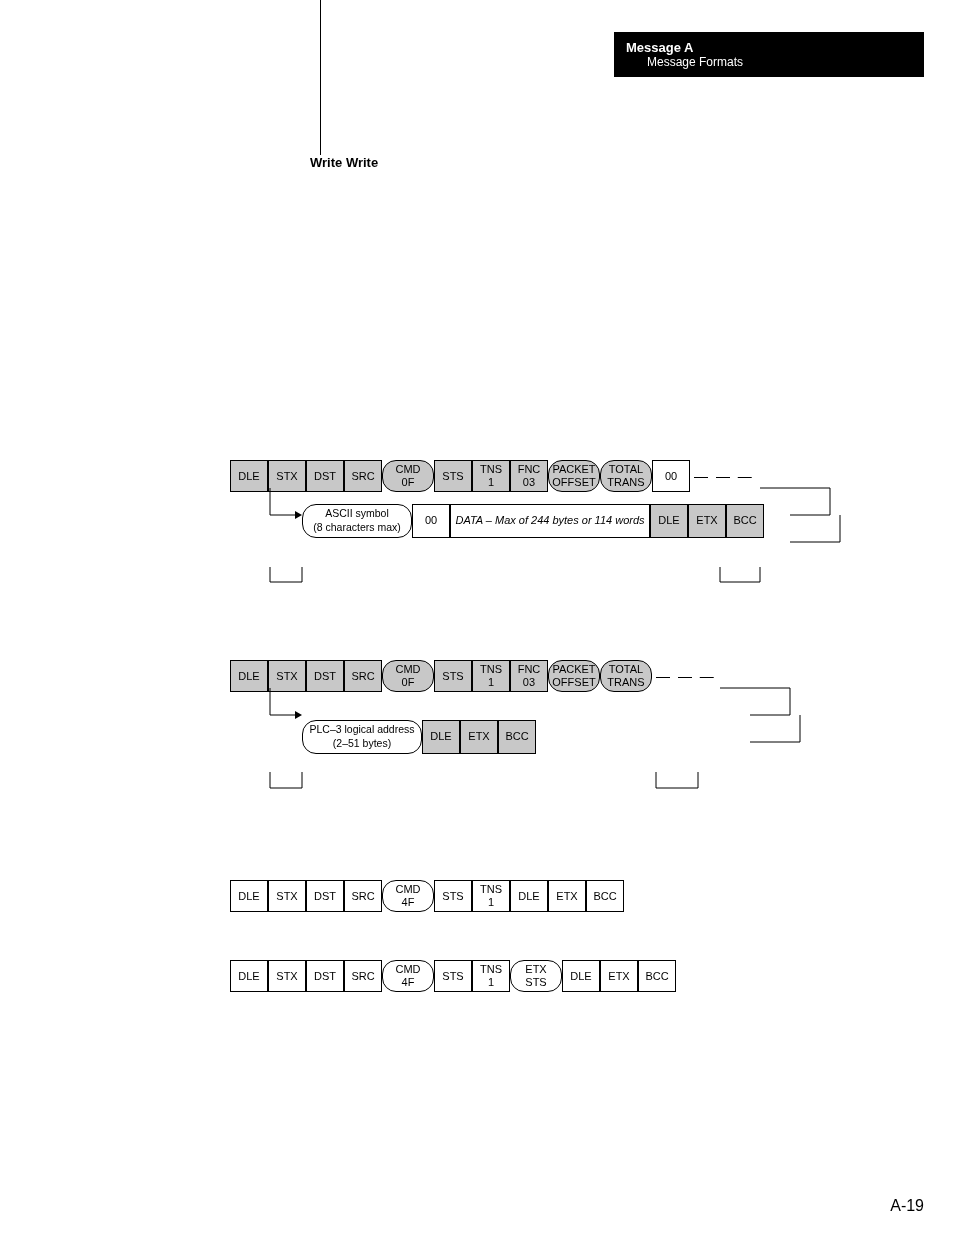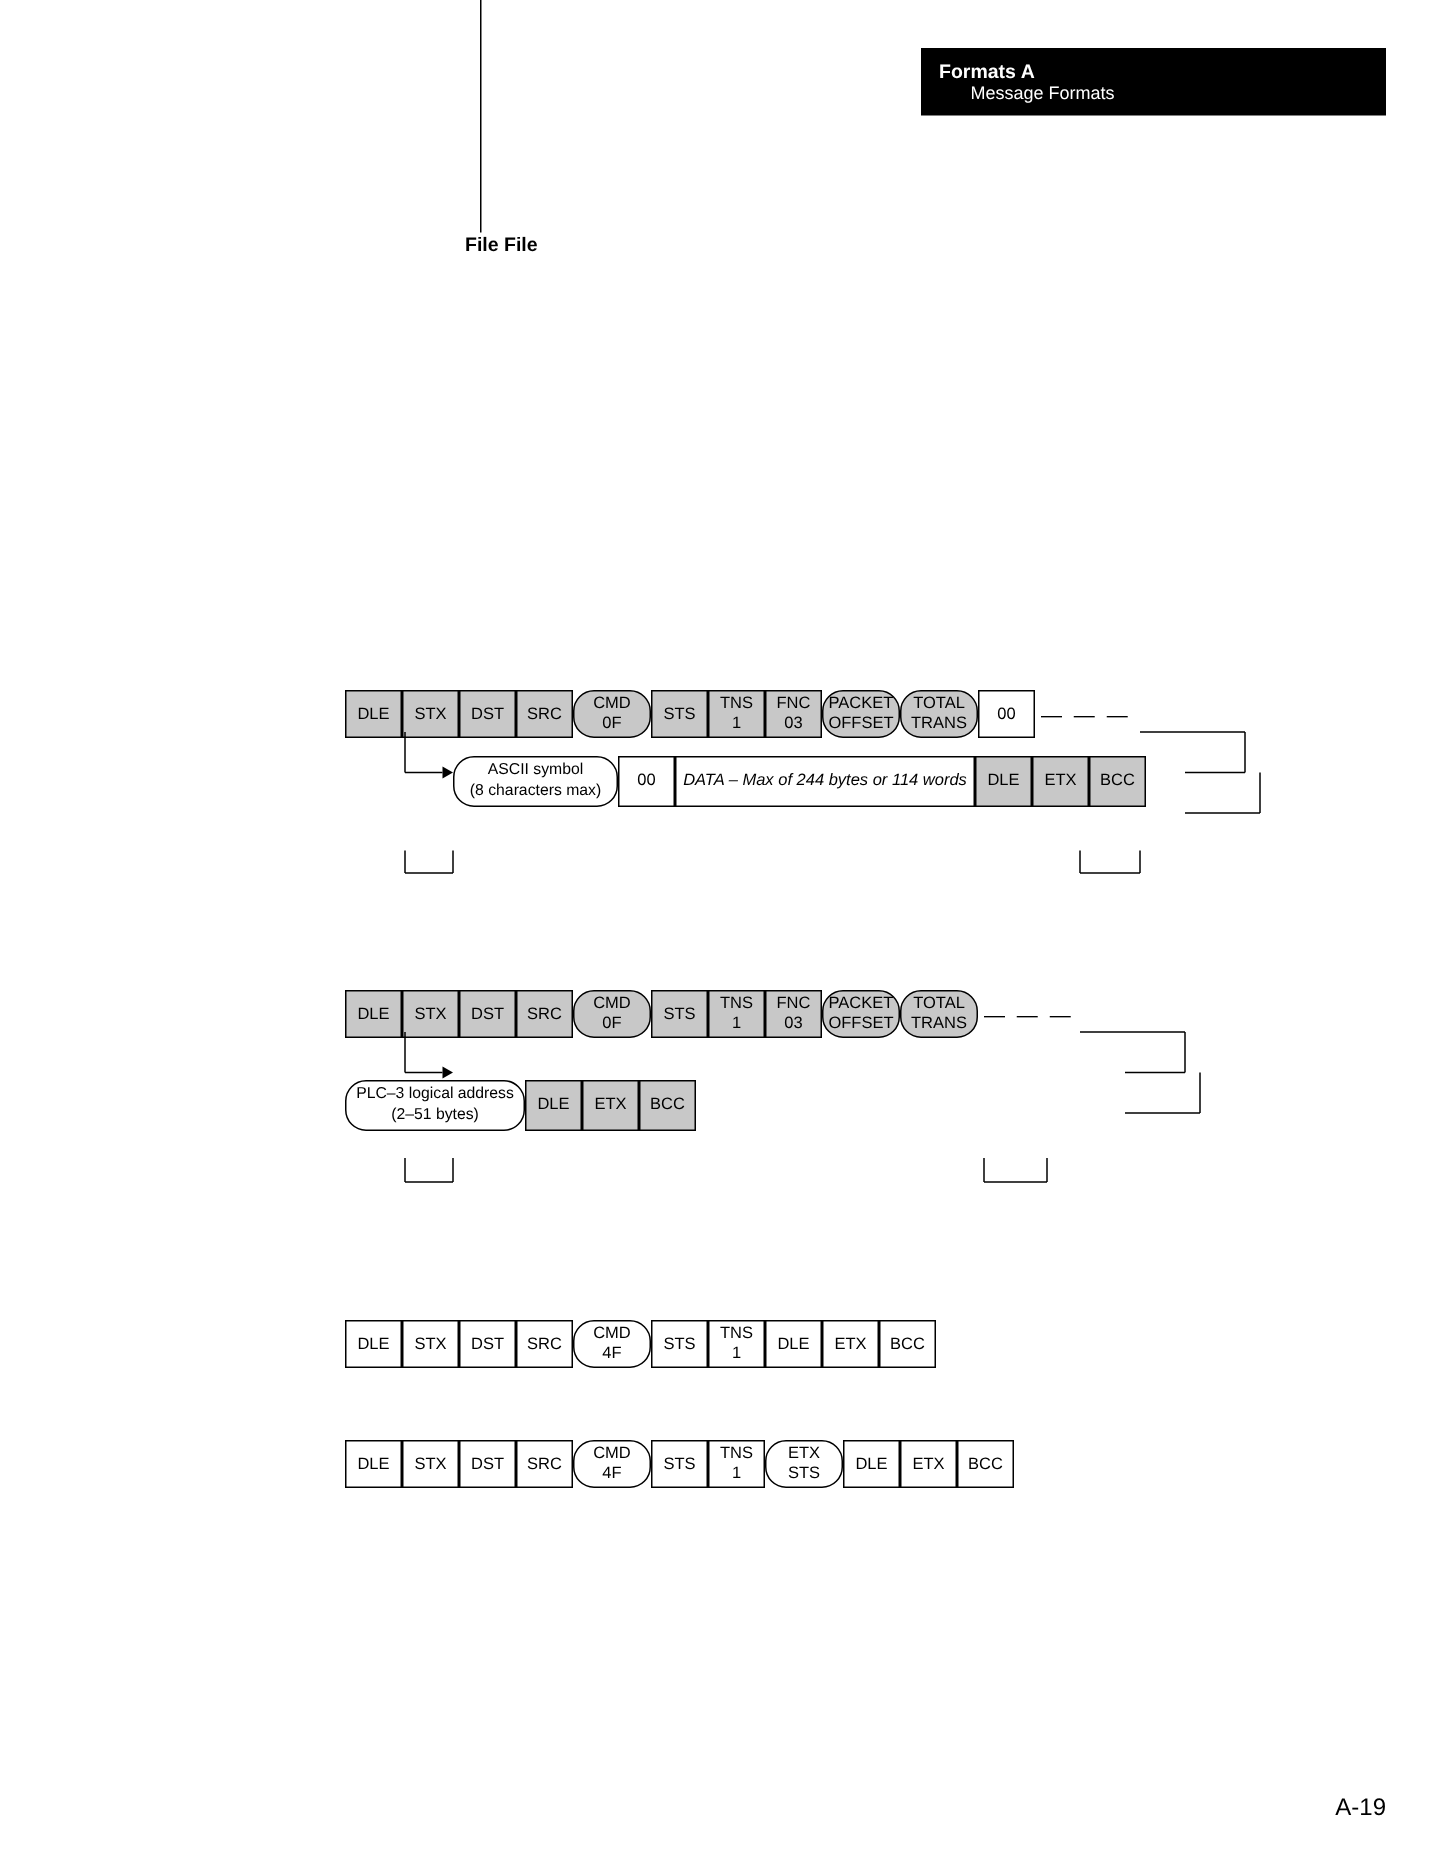--- a/index.html
+++ b/index.html
@@ -143,27 +143,27 @@
       position: absolute;
       top: 0; left: 0;
       overflow: visible;
       pointer-events: none;
     }
   </style>
 </head>
 <body>
 
 <div class="header-bar">
-  <div class="appendix-title">Formats A</div>
+  <div class="appendix-title">Message A</div>
   <div class="appendix-subtitle">Message Formats</div>
 </div>
 
 <div class="left-line"></div>
 
-<div class="section-title">File File</div>
+<div class="section-title">Write Write</div>
 
 <div id="diag1" class="diagram">
   <div class="diag-wrapper">
 
     <div class="packet-row">
       <div class="cell shaded normal">DLE</div>
       <div class="cell shaded normal">STX</div>
       <div class="cell shaded normal">DST</div>
       <div class="cell shaded normal">SRC</div>
       <div class="cell shaded medium">CMD<br>0F</div>
@@ -235,21 +235,21 @@
       <line x1="40" y1="55" x2="65" y2="55" stroke="#000" stroke-width="1"></line>
       <polygon points="65,51 65,59 72,55" fill="#000"></polygon>
 
       <line x1="490" y1="28" x2="560" y2="28" stroke="#000" stroke-width="1"></line>
       <line x1="560" y1="28" x2="560" y2="55" stroke="#000" stroke-width="1"></line>
       <line x1="560" y1="55" x2="520" y2="55" stroke="#000" stroke-width="1"></line>
       <line x1="520" y1="82" x2="570" y2="82" stroke="#000" stroke-width="1"></line>
       <line x1="570" y1="55" x2="570" y2="82" stroke="#000" stroke-width="1"></line>
     </svg>
 
-    <div style="display:flex; align-items:stretch; margin-top:28px; ">
+    <div style="display:flex; align-items:stretch; margin-top:28px; margin-left:72px;">
       <div class="cell medium" style="min-width:120px; font-size:10.5px; line-height:1.3;">PLC–3 logical address<br>(2–51 bytes)</div>
       <div class="cell shaded normal">DLE</div>
       <div class="cell shaded normal">ETX</div>
       <div class="cell shaded normal">BCC</div>
     </div>
 
     <svg class="overlay-svg" width="650" height="120" style="top:50px;">
       <line x1="72" y1="62" x2="72" y2="78" stroke="#000" stroke-width="1"></line>
       <line x1="72" y1="78" x2="40" y2="78" stroke="#000" stroke-width="1"></line>
       <line x1="40" y1="62" x2="40" y2="78" stroke="#000" stroke-width="1"></line>

